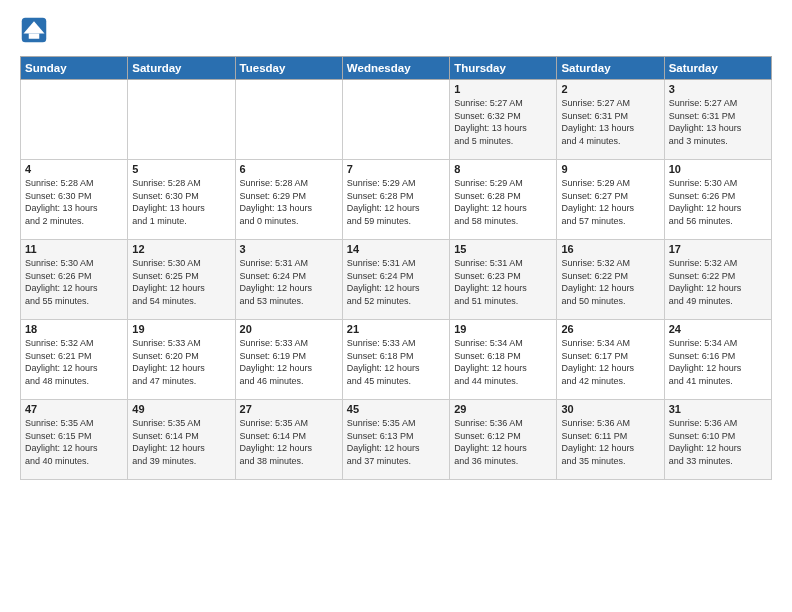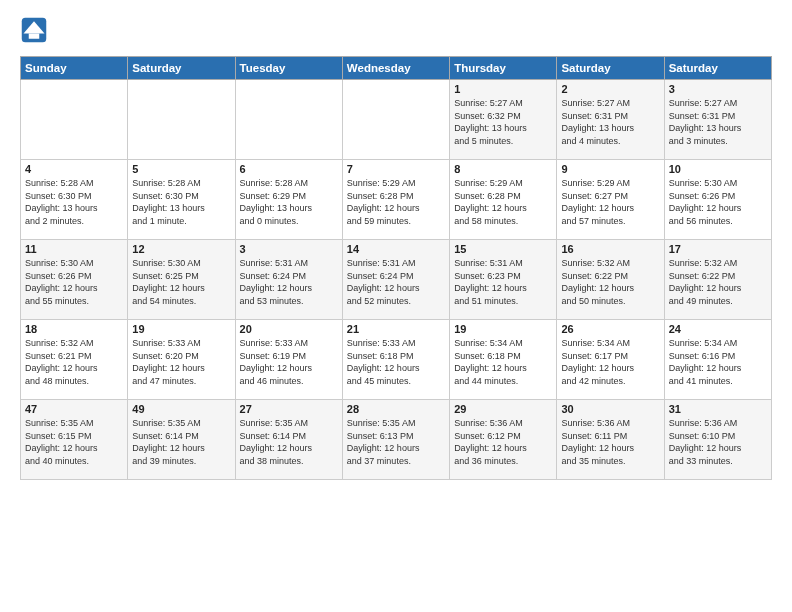--- a/index.html
+++ b/index.html
@@ -329,21 +329,21 @@
 and 39 minutes.</div>
           </td>
           <td>
             <div class="day-num">27</div>
             <div class="day-info" style="white-space: pre-line;">Sunrise: 5:35 AM
 Sunset: 6:14 PM
 Daylight: 12 hours
 and 38 minutes.</div>
           </td>
           <td>
-            <div class="day-num">28</div>
+            <div class="day-num">45</div>
             <div class="day-info" style="white-space: pre-line;">Sunrise: 5:35 AM
 Sunset: 6:13 PM
 Daylight: 12 hours
 and 37 minutes.</div>
           </td>
           <td>
             <div class="day-num">29</div>
             <div class="day-info" style="white-space: pre-line;">Sunrise: 5:36 AM
 Sunset: 6:12 PM
 Daylight: 12 hours

